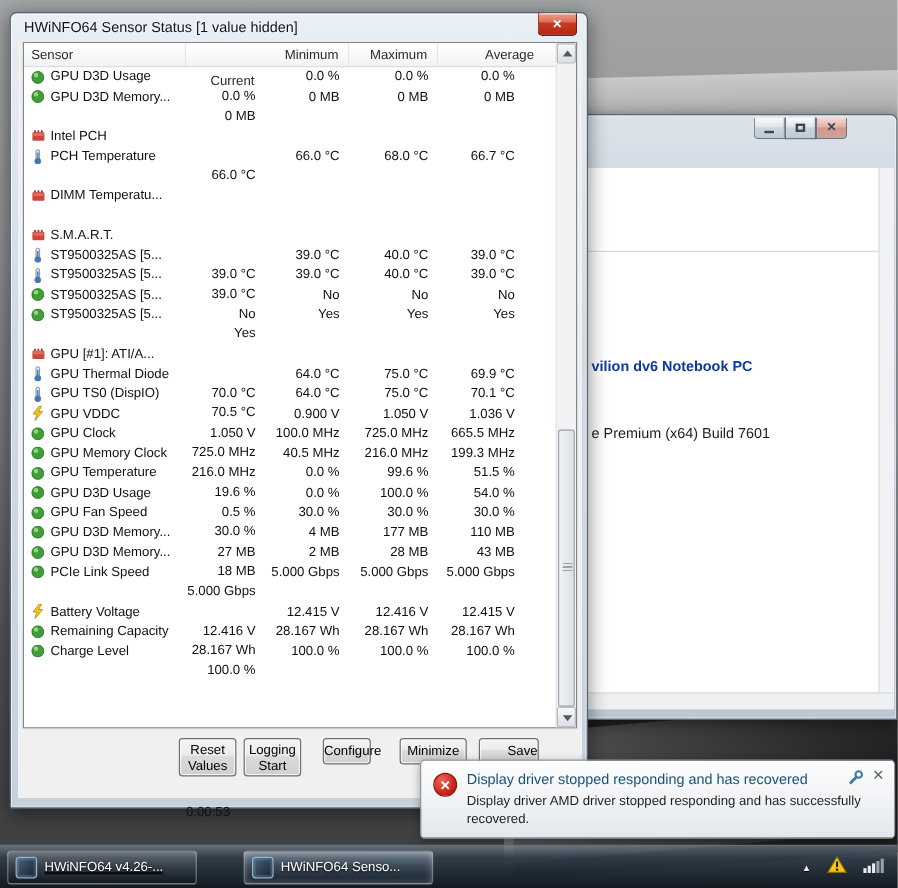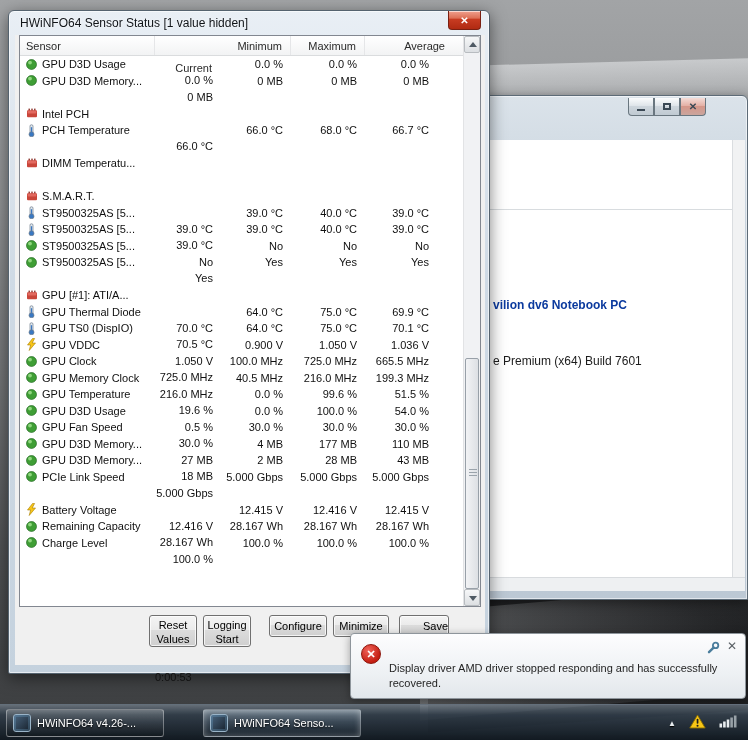--- a/index.html
+++ b/index.html
@@ -77,21 +77,21 @@
   .sthumb::after { content:""; position:absolute; left:3px; top:110px; width:8px; height:8px;
     background:repeating-linear-gradient(180deg,#9aa3ab 0 1px,transparent 1px 3px); }
 
   .btn { position:absolute; border:1px solid #707070; border-radius:3px;
     background:linear-gradient(180deg,#f4f4f4,#ebebeb 45%,#dcdcdc 46%,#cfcfcf);
     box-shadow:inset 0 0 0 1px rgba(255,255,255,.75); font-size:11px; color:#000;
     text-align:center; font-family:inherit; }
   .btn-two { width:48px; height:32px; line-height:1.3; padding-top:2px; top:580px; }
   .btn-one { height:22px; line-height:20px; top:580px; }
   #btn-reset { left:134px; } #btn-logging { left:188px; }
-  #btn-configure { left:254px; width:58px; } #btn-minimize { left:318px; width:56px; } #btn-save { left:384px; width:50px;text-align:right; }
+  #btn-configure { left:254px; width:40px;text-align:right; } #btn-minimize { left:318px; width:56px; } #btn-save { left:384px; width:50px;text-align:right; }
   .timer { position:absolute; left:140px; top:616px; font-size:11px; color:#111;margin-top:20px; }
 
   
   .balloon { position:absolute; left:350px; top:633px; width:396px; height:66px; z-index:3;
     background:linear-gradient(180deg,#fdfdfe,#eef1f4 60%,#e2e7eb); border:1px solid #8e959b;
     border-radius:4px; box-shadow:0 2px 8px rgba(0,0,0,.35); }
   .err-ico { position:absolute; left:10px; top:10px; width:20px; height:20px; border-radius:50%;
     background:radial-gradient(circle at 35% 30%, #f0635a, #c41e12 70%); border:1px solid #8d140b;
     color:#fff; font-size:11px; font-weight:bold; display:flex; align-items:center; justify-content:center; }
   .bl-title { position:absolute; left:38px; top:8px; right:44px; font-size:12px; color:#1a5276; white-space:nowrap; overflow:hidden; }
@@ -101,21 +101,21 @@
 
   
   .taskbar { position:absolute; left:0; bottom:0; width:748px; height:36px; z-index:4;
     background:linear-gradient(180deg,rgba(126,140,154,.60),rgba(48,60,72,.92) 28%,rgba(16,24,32,.95));
     border-top:1px solid rgba(200,215,230,.45); }
   .tb-btn { position:absolute; top:4px; height:28px; width:158px; border:1px solid rgba(255,255,255,.35); border-radius:3px;
     background:linear-gradient(180deg,rgba(255,255,255,.22),rgba(255,255,255,.07) 45%,rgba(0,0,0,.18));
     display:flex; align-items:center; gap:6px; padding-left:6px; }
   .tb-btn.active { background:linear-gradient(180deg,rgba(205,225,240,.40),rgba(150,180,205,.18) 45%,rgba(20,35,50,.25));
     box-shadow:inset 0 0 6px rgba(255,255,255,.35); }
-  #tb1 { left:6px; } #tb2 { left:168px;margin-left:35px; }
+  #tb1 { left:6px;text-decoration:underline; } #tb2 { left:168px;margin-left:35px; }
   .tb-ico { width:18px; height:18px; flex:none; border-radius:3px; border:1px solid #9ab4c8;
     background:linear-gradient(135deg,#4a657f,#16202b); box-shadow:inset 0 0 0 2px rgba(120,180,220,.25); }
   .tb-label { font-size:11px; color:#fff; text-shadow:0 1px 2px #000; white-space:nowrap; overflow:hidden; }
   .tray { position:absolute; right:10px; top:0; height:36px; display:flex; align-items:center; gap:13px; }
   .tray-arrow { color:#e8ecef; font-size:8px; text-shadow:0 1px 1px #000; }
 </style>
 </head>
 <body>
 
 <div class="screen">
@@ -569,20 +569,21 @@
       <button class="btn btn-one" id="btn-minimize">Minimize</button>
       <button class="btn btn-one" id="btn-save">Save</button>
       <div class="timer">0:00:53</div>
     </div>
   </div>
 
   <div class="balloon">
     <div class="err-ico">
         <span>✕</span>
       </div>
+    <div class="bl-title">Display driver stopped responding and has recovered</div>
     <div class="bl-wrench">
       <svg width="14" height="14" viewBox="0 0 14 14">
           <path d="M3 11.2 L7.6 6.6" stroke="#4a7d9c" stroke-width="2.4" stroke-linecap="round" fill="none"></path>
           <circle cx="9.6" cy="4.4" r="2.7" fill="none" stroke="#4a7d9c" stroke-width="1.8"></circle>
         </svg>
     </div>
     <div class="bl-close">✕</div>
     <div class="bl-body">Display driver AMD driver stopped responding and has successfully recovered.</div>
   </div>
 

